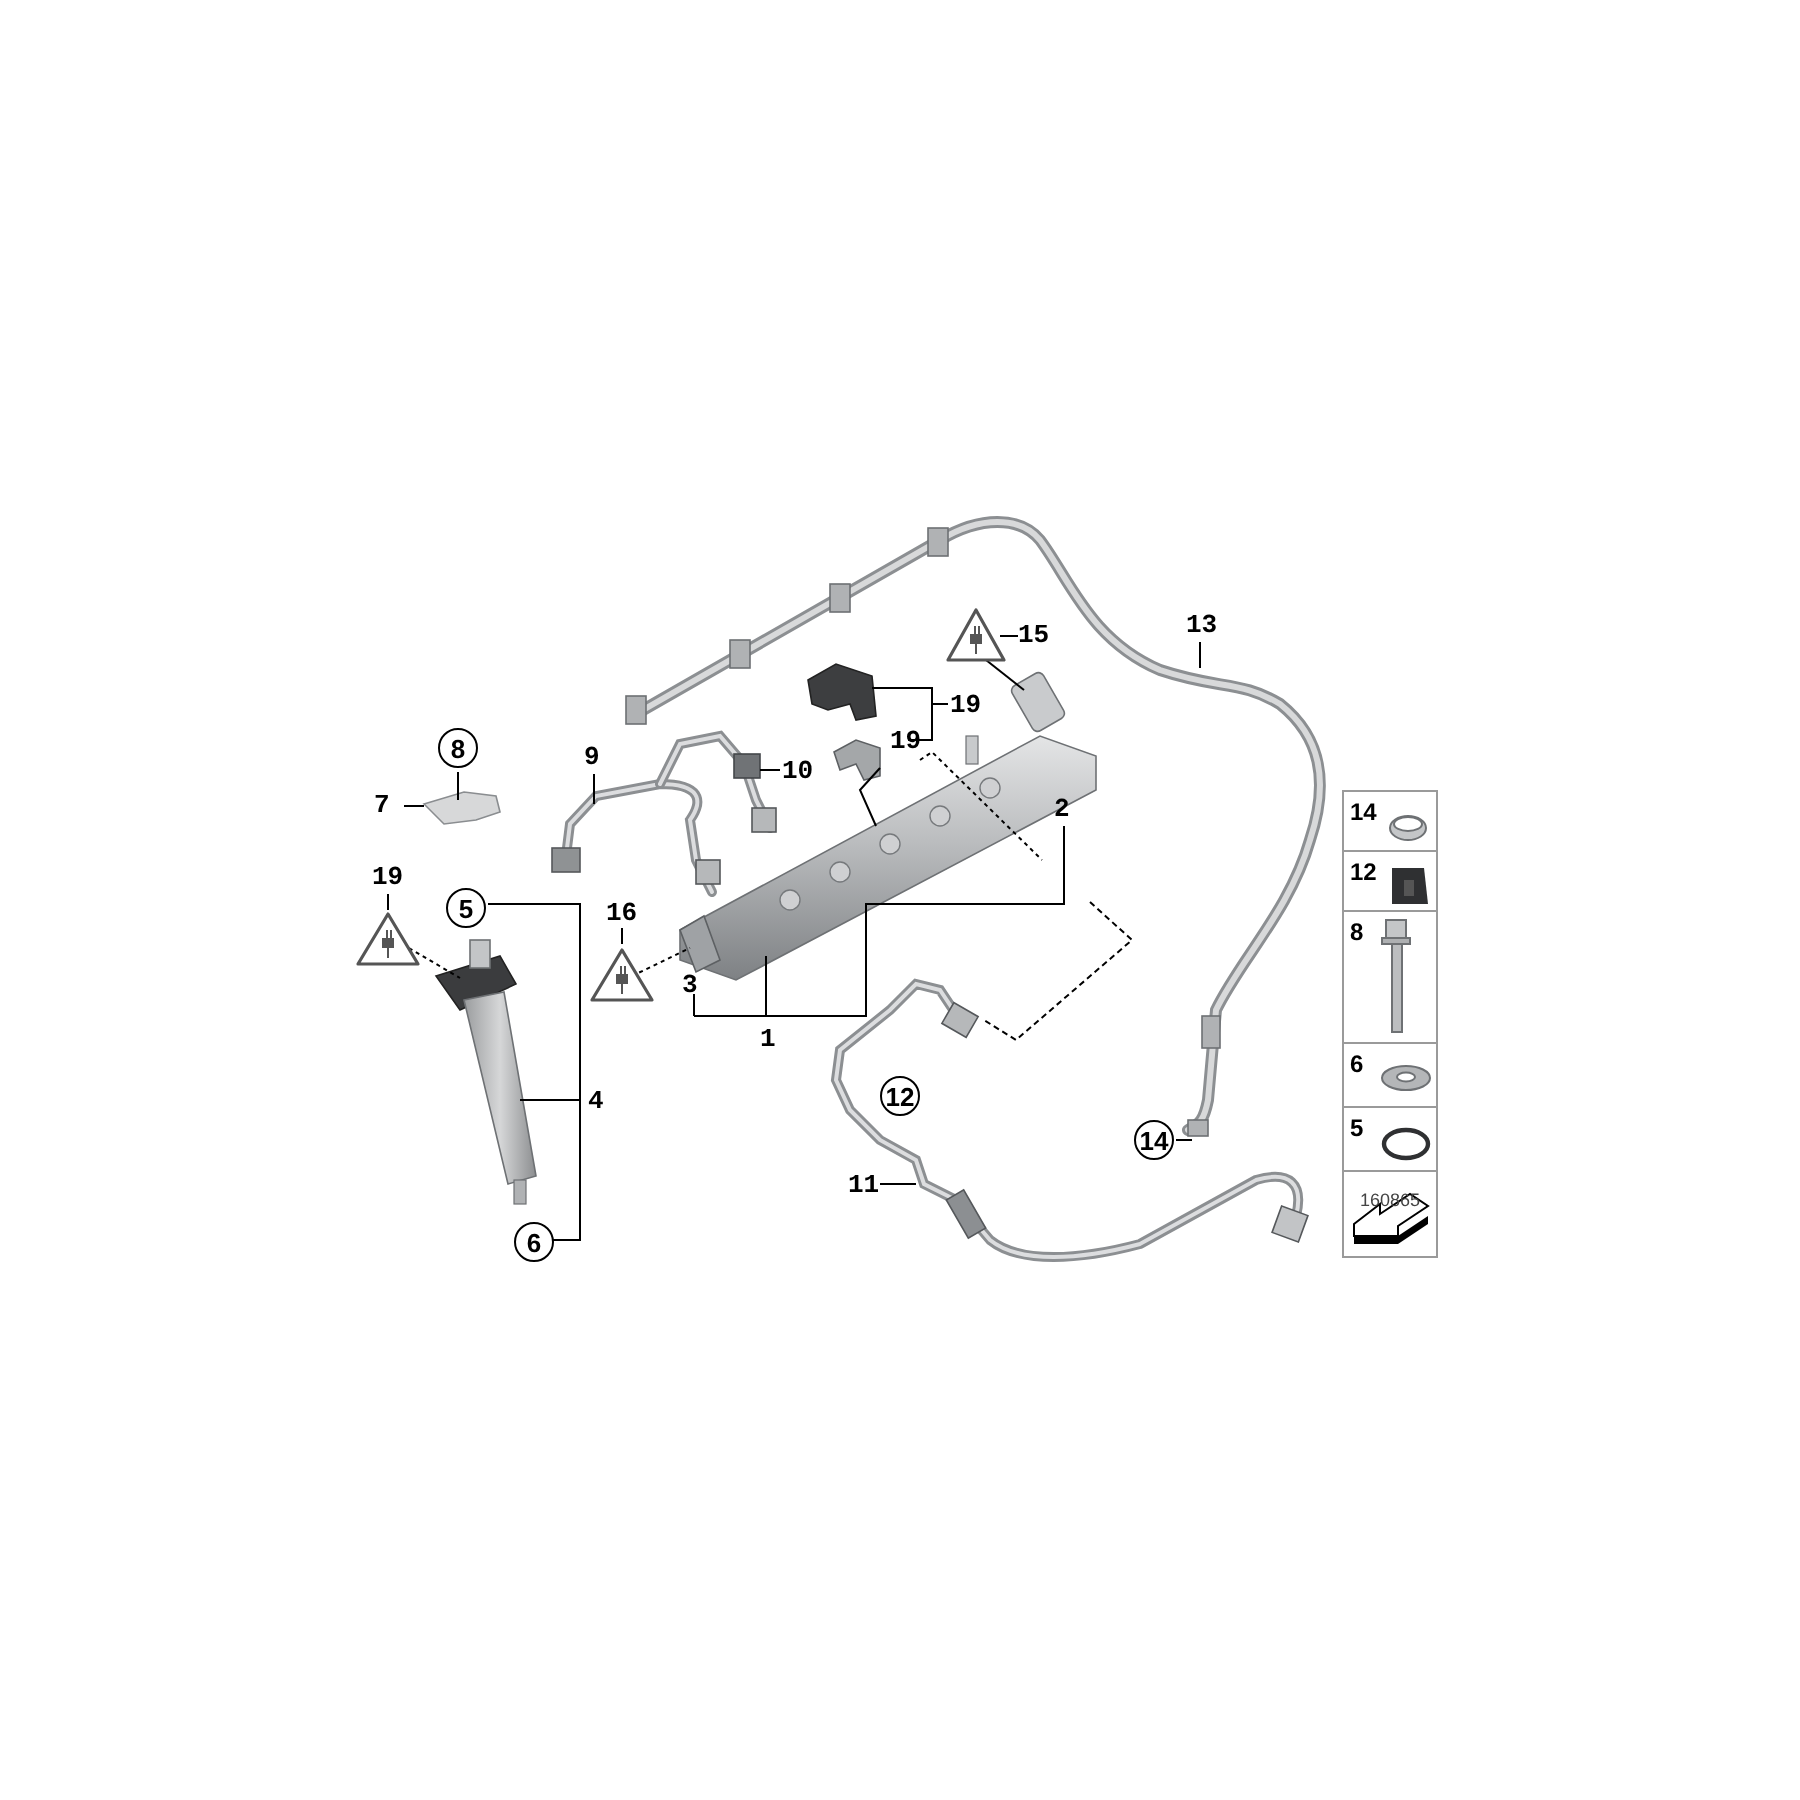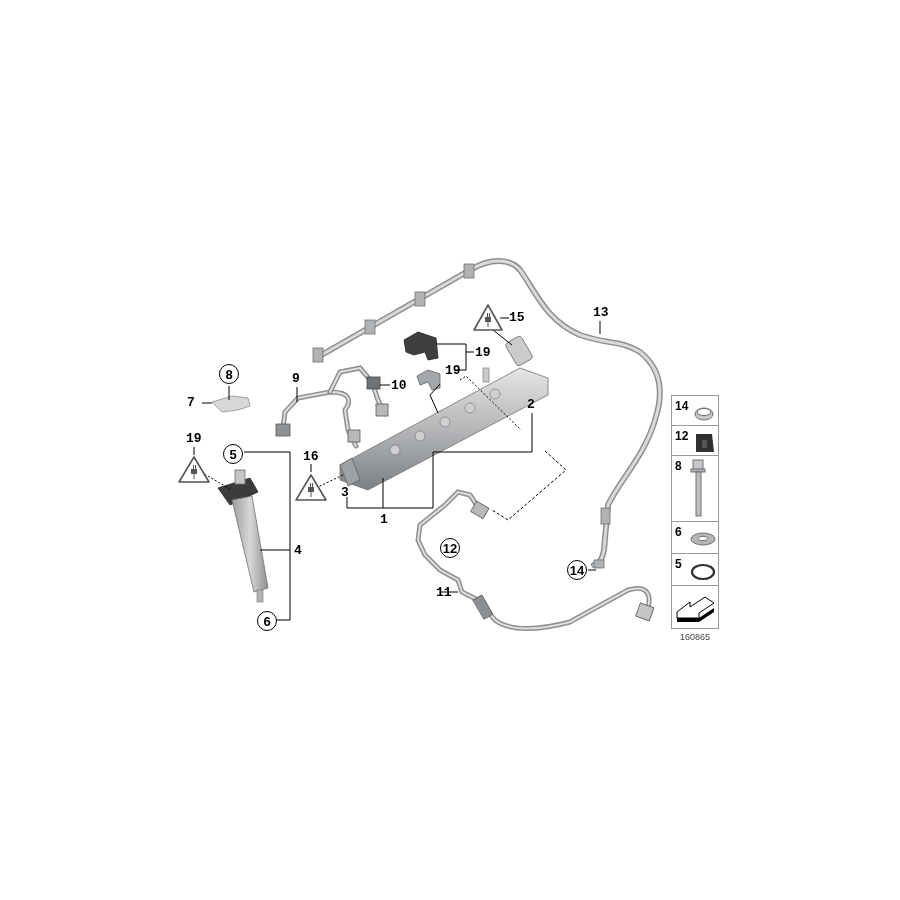--- a/index.html
+++ b/index.html
@@ -4,21 +4,21 @@
 <style>
   html, body { margin:0; padding:0; background:#ffffff; }
   body { width:900px; height:900px; position:relative; overflow:hidden; font-family:"Liberation Sans", sans-serif; }
   #stage { position:absolute; left:0; top:0; width:900px; height:900px; }
   .lbl { position:absolute; font-family:Liberation Mono, monospace; font-weight:bold; font-size:13px; color:#000; line-height:1; white-space:nowrap; }
   .circ { position:absolute; width:20px; height:20px; border:1.6px solid #000; border-radius:50%; background:#fff; box-sizing:border-box; display:flex; align-items:center; justify-content:center; font-weight:bold; font-size:13px; font-family:"Liberation Sans", sans-serif; color:#000; }
   .panel { position:absolute; left:671px; top:395px; width:48px; height:234px; border:1px solid #9a9a9a; box-sizing:border-box; background:#fff; }
   .cell { position:absolute; left:0; width:46px; border-bottom:1px solid #9a9a9a; box-sizing:border-box; }
   .cell .num { position:absolute; left:3px; top:3px; font-weight:bold; font-size:12px; font-family:"Liberation Sans", sans-serif; color:#000; }
   .cell svg { position:absolute; left:0; top:0; }
-  .ref { position:absolute; left:680px; top:632px; font-size:9px; color:#444; font-family:"Liberation Sans", sans-serif; }
+  .ref { position:absolute; left:680px; top:595px; font-size:9px; color:#444; font-family:"Liberation Sans", sans-serif; }
 </style>
 </head>
 <body>
 
 <div id="stage">
 <svg width="900" height="900" viewBox="0 0 900 900" xmlns="http://www.w3.org/2000/svg">
   <defs>
     <linearGradient id="railG" x1="0" y1="0" x2="0" y2="1">
       <stop offset="0" stop-color="#e4e5e6"></stop>
       <stop offset="0.45" stop-color="#b9bbbd"></stop>
@@ -157,21 +157,21 @@
 </svg>
 
 
 <span class="lbl" style="left:380px;top:513px">1</span>
 <span class="lbl" style="left:527px;top:398px">2</span>
 <span class="lbl" style="left:341px;top:486px">3</span>
 <span class="lbl" style="left:294px;top:544px">4</span>
 <span class="lbl" style="left:187px;top:396px">7</span>
 <span class="lbl" style="left:292px;top:372px">9</span>
 <span class="lbl" style="left:391px;top:379px">10</span>
-<span class="lbl" style="left:436px;top:586px">11</span>
+<span class="lbl" style="left:424px;top:586px">11</span>
 <span class="lbl" style="left:593px;top:306px">13</span>
 <span class="lbl" style="left:509px;top:311px">15</span>
 <span class="lbl" style="left:303px;top:450px">16</span>
 <span class="lbl" style="left:186px;top:432px">19</span>
 <span class="lbl" style="left:475px;top:346px">19</span>
 <span class="lbl" style="left:445px;top:364px">19</span>
 
 
 <span class="circ" style="left:223px;top:444px">5</span>
 <span class="circ" style="left:257px;top:611px">6</span>

